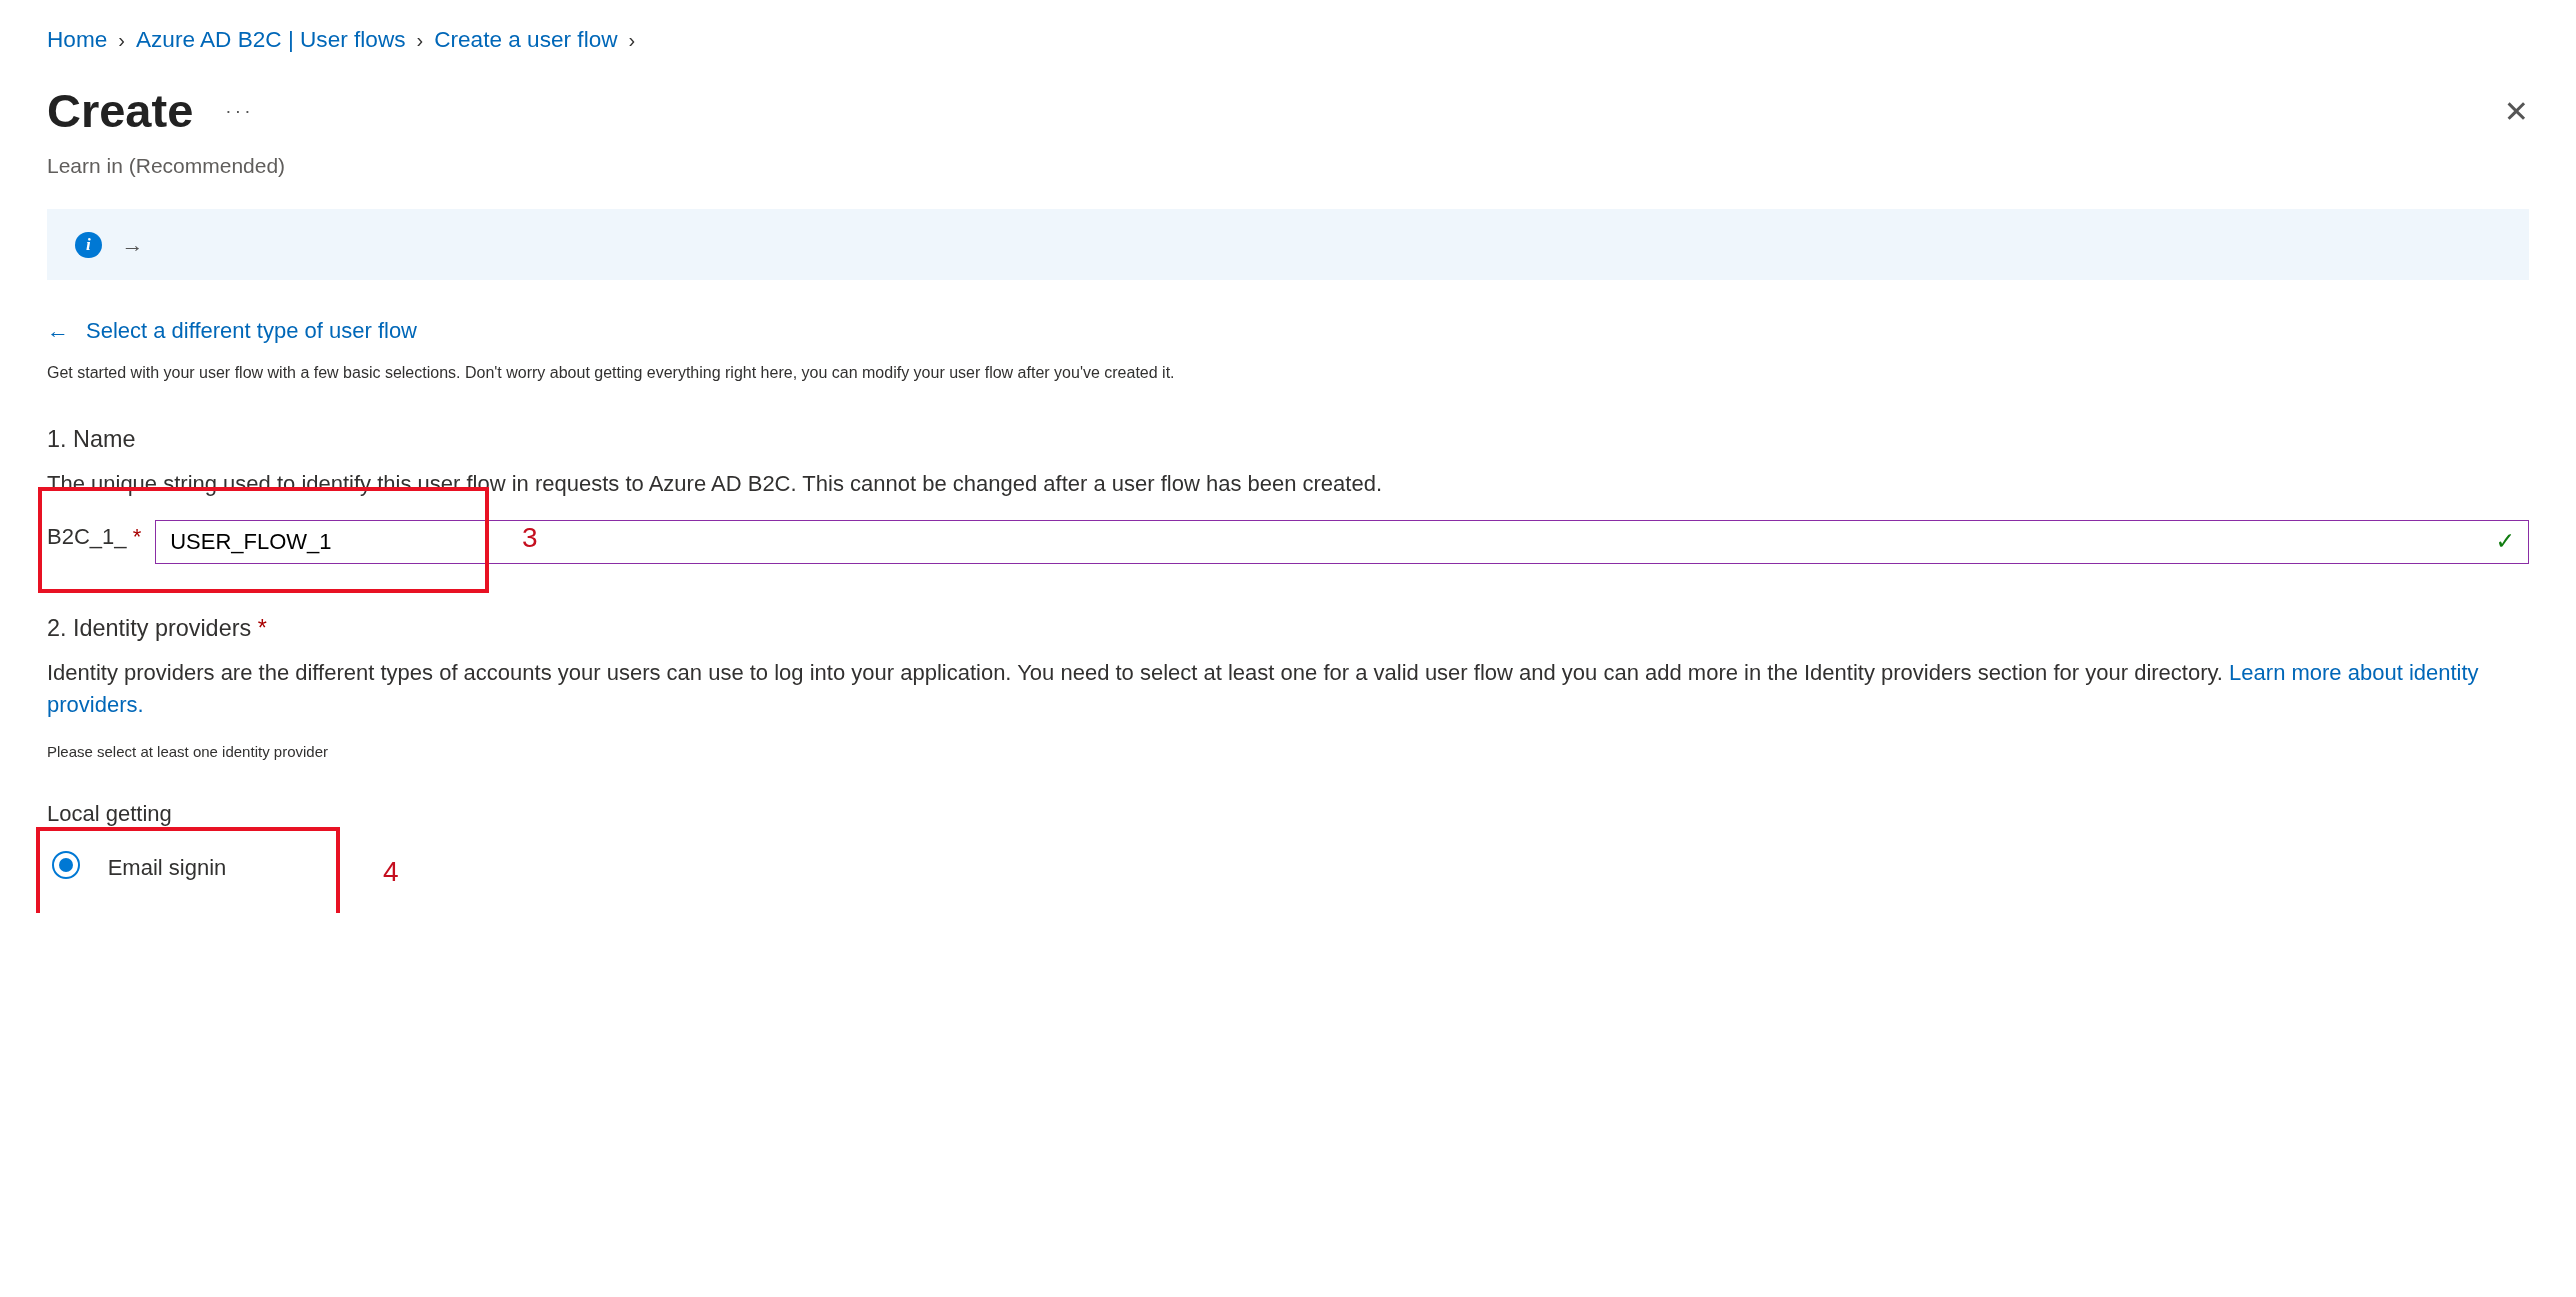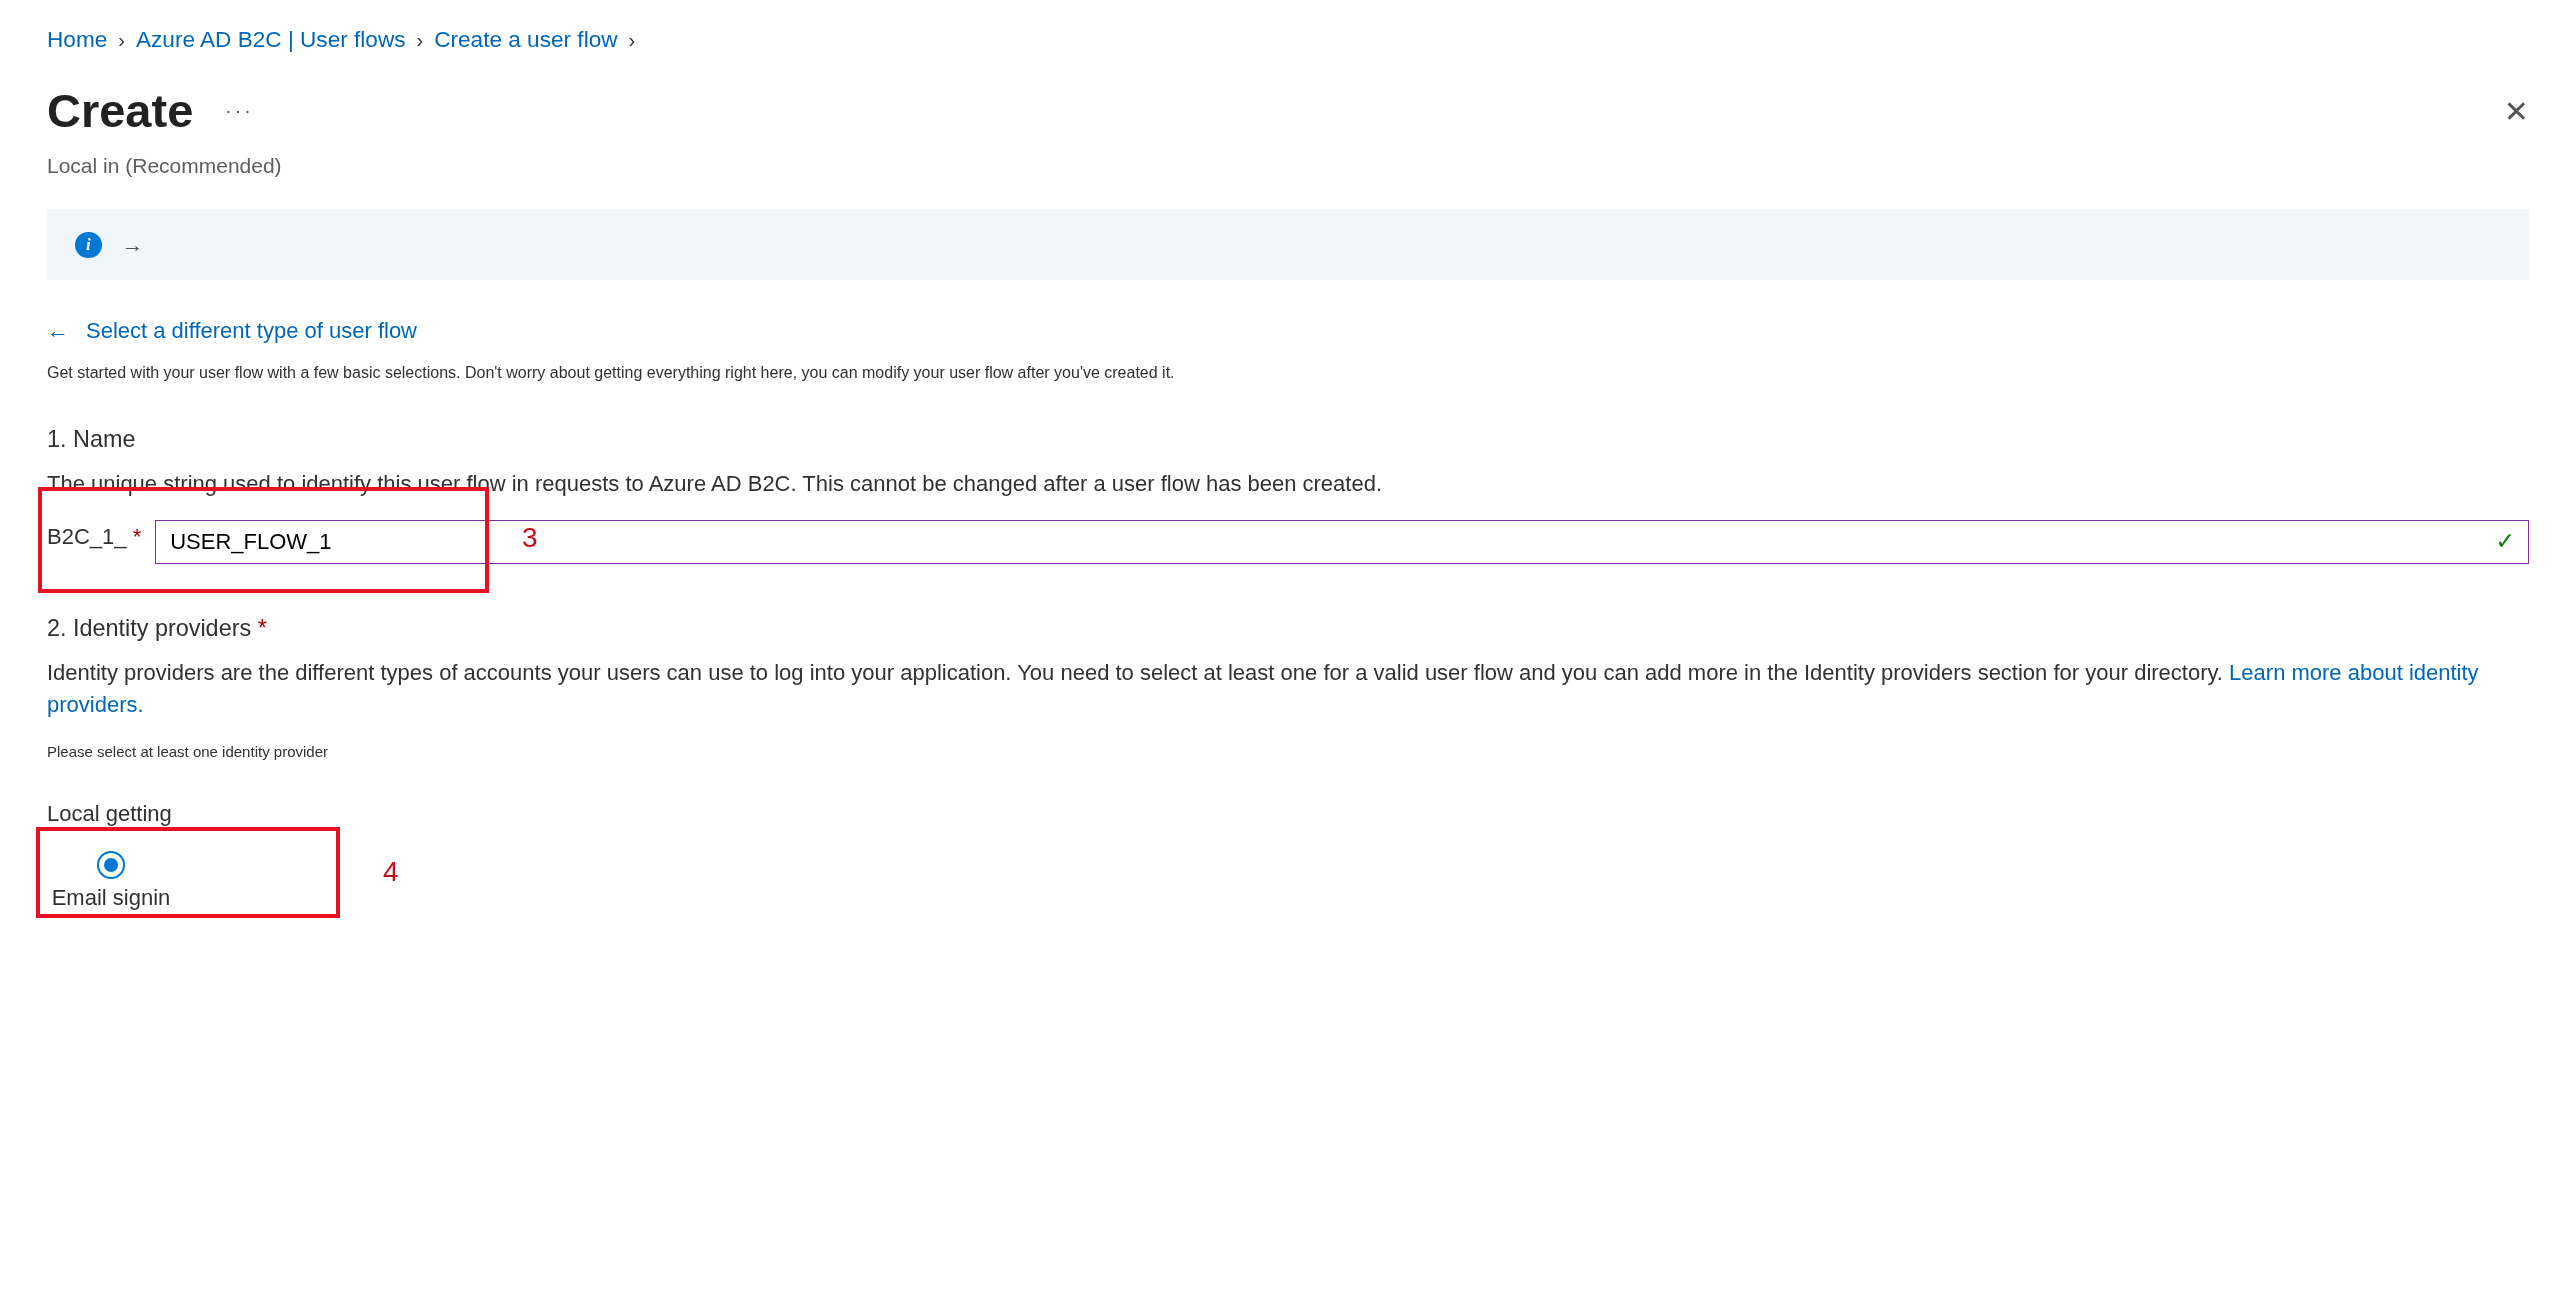--- a/index.html
+++ b/index.html
@@ -69,21 +69,21 @@
     top: -33px;
     left: -9.4px;
     width: 451px;
     height: 106px;
     pointer-events: none;
   }
   .anno-3 { position: absolute; left: 475px; top: -3.1px; color: #c50f1f; font-size: 28px; }
   .instruct { margin-bottom: 34px; font-size: 15px; }
   .local-label { font-size: 22px; margin-bottom: 14px; color: #323130; }
   .radio-wrap { position: relative; display: inline-block; padding: 6.2px 0; }
-  .radio-row { display: flex; align-items: center; gap: 2px; cursor: pointer; padding: 0 4.7px; flex-direction: column; }
+  .radio-row { display: flex; gap: 28px; cursor: pointer; padding: 0 4.7px; }
   .radio {
     width: 28px; height: 28px; border-radius: 50%;
     border: 2.3px solid #0078d4; display: inline-flex;
     align-items: center; justify-content: center;
   }
   .radio .dot { width: 14px; height: 14px; border-radius: 50%; background: #0078d4; }
   .red-box-2 {
     position: absolute;
     border: 4.7px solid #e81123;
     top: -17px; left: -11px;
@@ -108,21 +108,21 @@
 </nav>
 
 
 <div class="title-row">
   <div class="title-left">
     <h1>Create</h1>
     <span class="ellipsis">···</span>
   </div>
   <span class="close-x">✕</span>
 </div>
-<div class="subtitle">Local in (Recommended)</div>
+<div class="subtitle">Learn in (Recommended)</div>
 
 
 <div class="feedback-bar">
   <span class="info-icon">i</span>
   <span class="arrow-right">→</span>
 </div>
 
 
 <div class="back-row">
   <span class="back-arrow">←</span>

